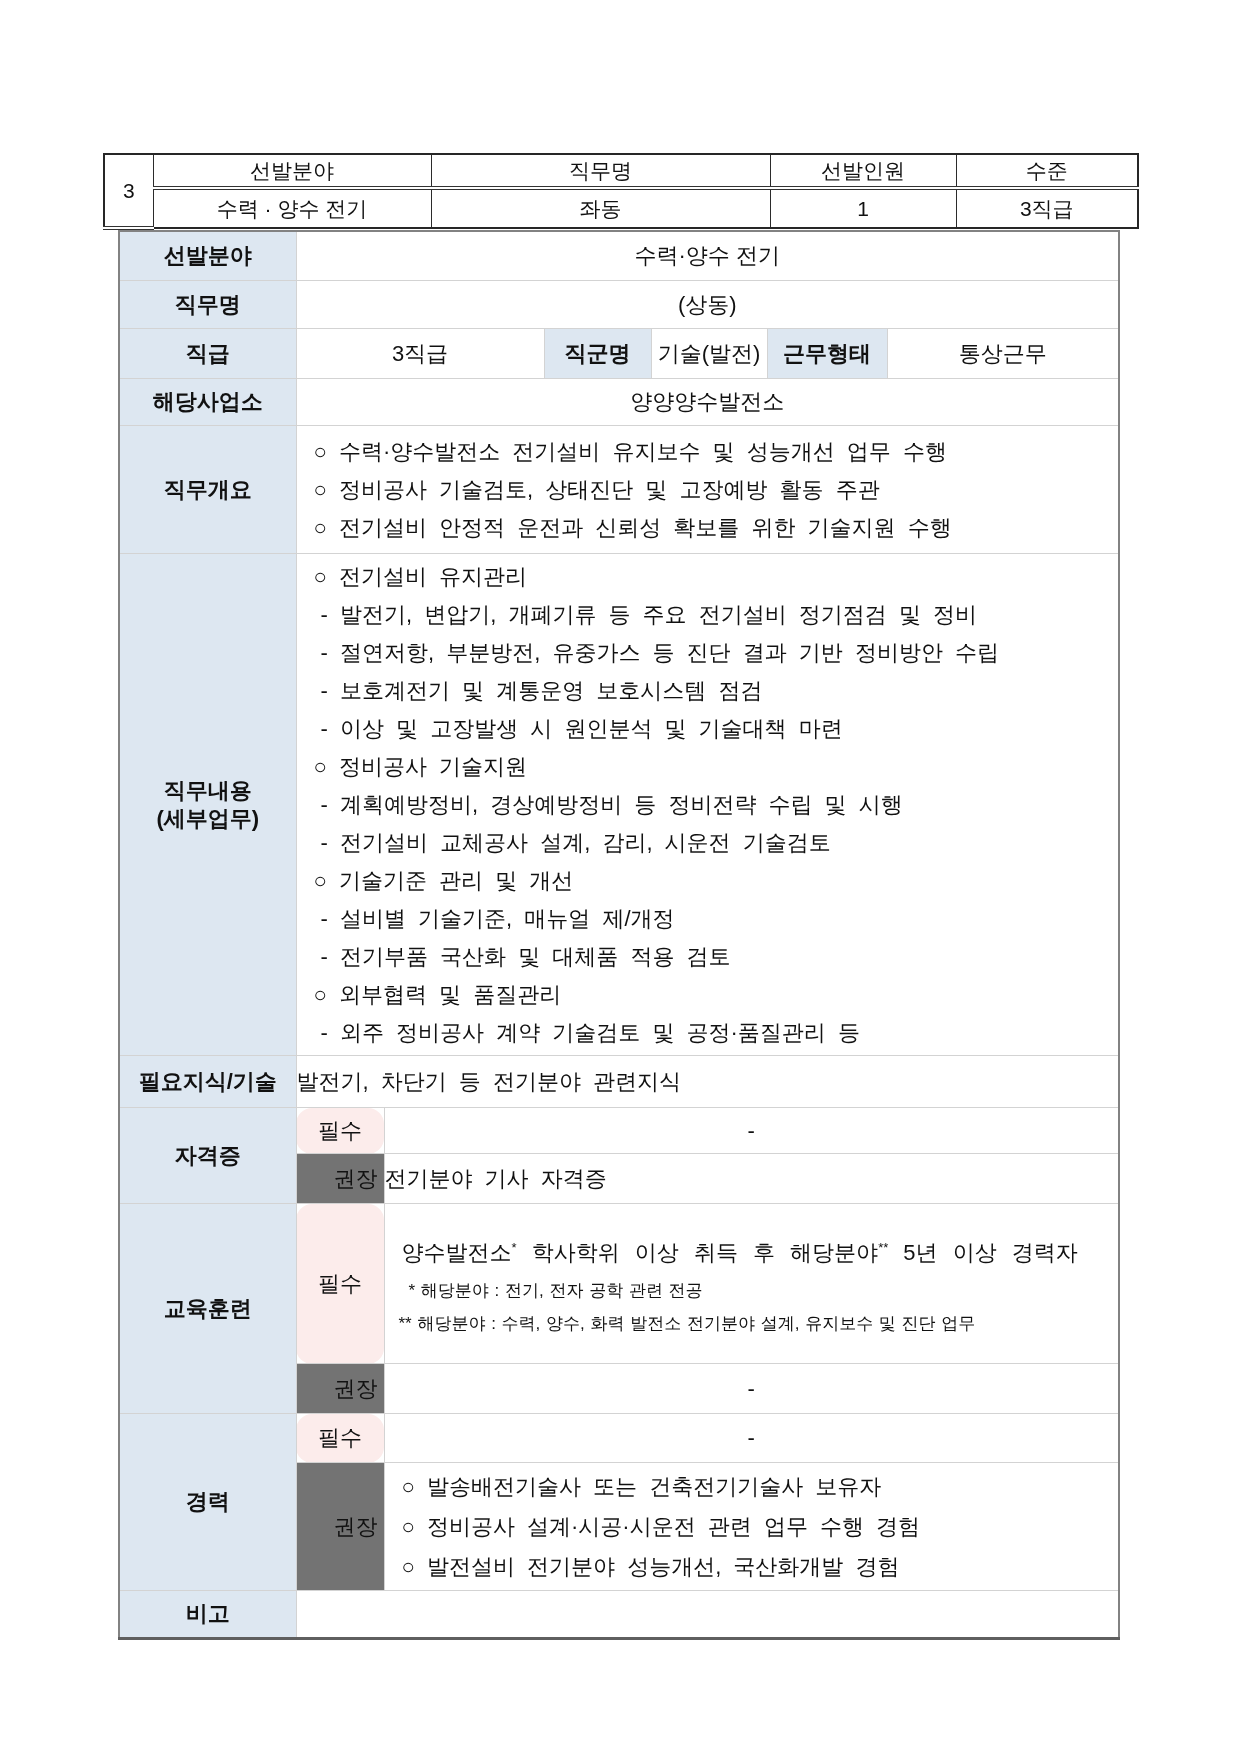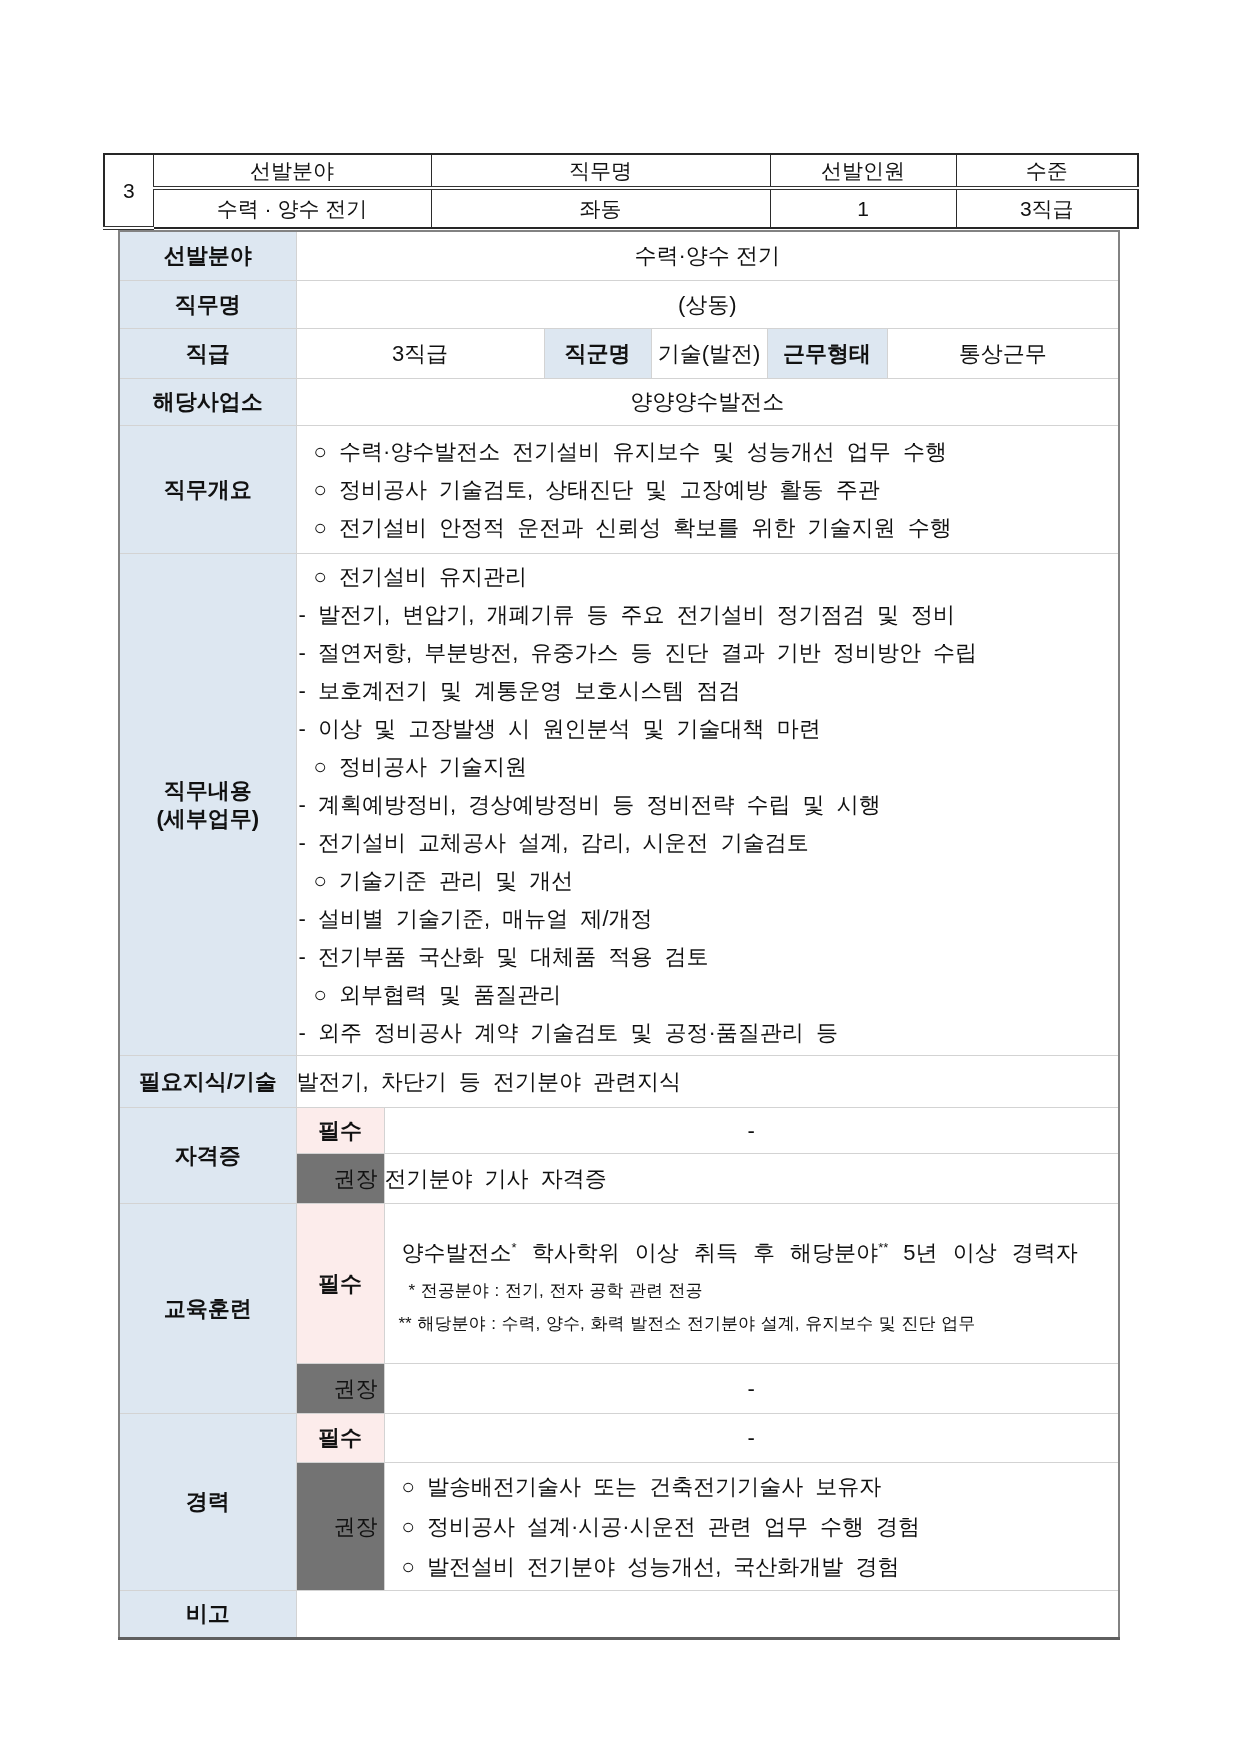--- a/index.html
+++ b/index.html
@@ -40,27 +40,27 @@
     border:2px solid #828282; border-bottom:3px solid #5f5f5f;
   }
   .detail-table td {
     border:1px solid #d3d3d3;
     font-size:22px; vertical-align:middle;
     padding:2px 6px; overflow:hidden;
   }
   td.lab {
     background:#dde7f1; font-weight:bold; text-align:center; padding:2px 2px;
   }
-  td.sub-req { background:#fceceb; text-align:center; font-weight:bold; }
+  td.sub-req { background:#fceceb; text-align:center; font-weight:normal;border-radius:16px; }
   td.sub-rec { background:#737373; text-align:right; font-weight:normal; }
   td.vcenter { text-align:center;border-radius:16px; }
   td.content { text-align:left; padding-left:0; }
   .ws { word-spacing:6px; }
   .line-main { padding-left:17px; line-height:38px; white-space:nowrap; }
-  .line-sub  { padding-left:2px;  line-height:38px; white-space:nowrap; }
+  .line-sub  { padding-left:24px;  line-height:38px; white-space:nowrap; }
   .pad-l { padding-left:17px; }
 
   .rh44 td { height:44px; } .rh43 td { height:43px; } .rh45 td { height:45px; }
   .rh42 td { height:42px; } .rh47 td { height:47px; } .rh41 td { height:41px; }
   .rh123 td { height:123px; } .rh497 td { height:497px; } .rh155 td { height:155px; }
 
   .lab-two-line div { line-height:28px; }
 
   .edu-main { padding-left:17px; line-height:42px; word-spacing:9px; white-space:nowrap; }
   .edu-main sup { font-size:13px; }
@@ -182,21 +182,21 @@
     <tr class="rh45">
       <td class="sub-rec">권장</td>
       <td colspan="5" class="content ws pad-l">전기분야 기사 자격증</td>
     </tr>
 
     <tr class="rh155">
       <td rowspan="2" class="lab">교육훈련</td>
       <td class="sub-req">필수</td>
       <td colspan="5" class="content edu-req-cell">
         <div class="edu-main"><span>양수발전소</span><sup>*</sup><span> 학사학위 이상 취득 후 해당분야</span><sup>**</sup><span> 5년 이상 경력자</span></div>
-        <div class="edu-note note1">* 전공분야 : 전기, 전자 공학 관련 전공</div>
+        <div class="edu-note note1">* 해당분야 : 전기, 전자 공학 관련 전공</div>
         <div class="edu-note note2">** 해당분야 : 수력, 양수, 화력 발전소 전기분야 설계, 유지보수 및 진단 업무</div>
       </td>
     </tr>
     <tr class="rh45">
       <td class="sub-rec">권장</td>
       <td colspan="5" class="vcenter">-</td>
     </tr>
 
     <tr class="rh44">
       <td rowspan="2" class="lab">경력</td>

